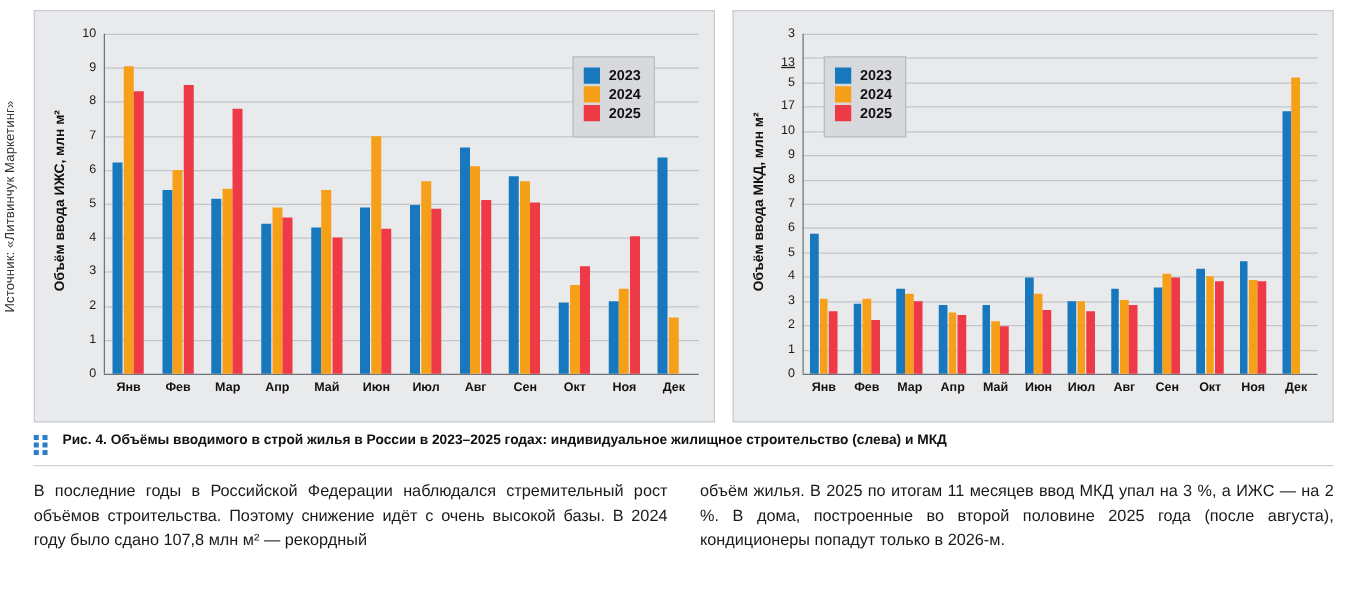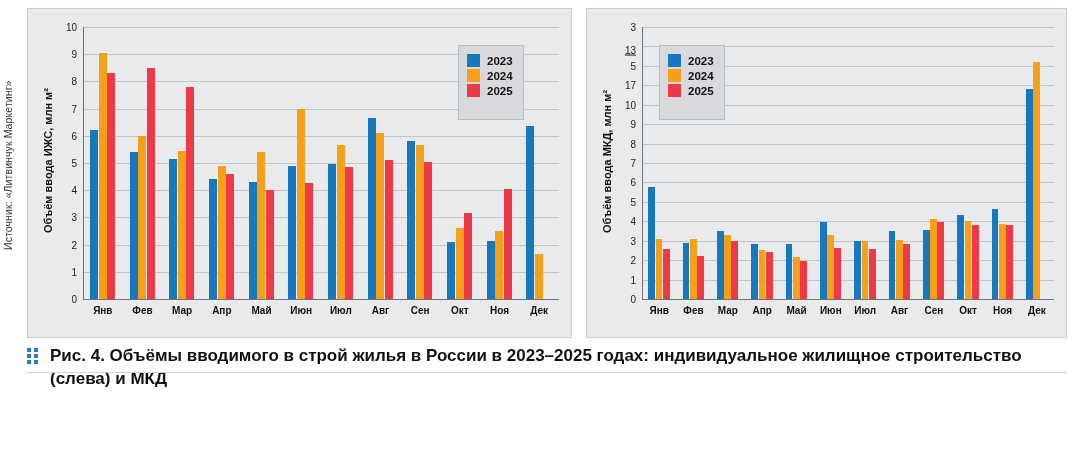--- a/index.html
+++ b/index.html
@@ -68,41 +68,41 @@
     text-align:center;
     white-space:nowrap;
   }
   .bar{
     position:absolute;bottom:0;
   }
   .legend{
     position:absolute;
     background:#d7d9dc;
     border:1px solid #b9bcc1;
-    padding:6px 10px 20px 8px;
+    padding:6px 10px 10px 8px;
   }
   .legend-row{
     display:flex;align-items:center;gap:7px;margin:2px 0;
   }
   .legend-swatch{width:13px;height:13px;display:block;}
   .legend-text{font-size:11.5px;font-weight:bold;color:#111;}
 
   
   .caption-wrap{
     position:absolute;left:27px;top:345px;width:1040px;
     display:flex;align-items:flex-start;gap:9px;
   }
   .dots-icon{
     width:14px;height:16px;position:relative;flex:0 0 14px;margin-top:3px;
   }
   .dots-icon i{
     position:absolute;width:4px;height:4px;background:#2b7fc4;display:block;border-radius:0;
   }
   .caption-text{
-    font-size:17px;font-weight:bold;color:#111;line-height:1.35;
+    font-size:11px;font-weight:bold;color:#111;line-height:1.35;
   }
 
   .divider{
     position:absolute;left:27px;top:372px;width:1040px;height:1px;background:#cfd2d6;
   }
 
   
   .cols{
     position:absolute;left:27px;top:383px;width:1040px;
     display:flex;gap:26px;
@@ -314,15 +314,21 @@
         <i style="left:7px;top:6px;"></i>
       <i style="left:0;top:12px;"></i>
         <i style="left:7px;top:12px;"></i>
     </div>
     <div class="caption-text">Рис. 4. Объёмы вводимого в строй жилья в России в 2023–2025 годах: индивидуальное жилищное строительство (слева) и МКД</div>
   </div>
 
   <div class="divider"></div>
 
   <div class="cols">
+    <div class="col">
+      <p>В последние годы в Российской Федерации наблюдался стремительный рост объёмов строительства. Поэтому снижение идёт с очень высокой базы. В 2024 году было сдано 107,8 млн м² — рекордный</p>
+    </div>
+    <div class="col">
+      <p>объём жилья. В 2025 по итогам 11 месяцев ввод МКД упал на 3 %, а ИЖС — на 2 %. В дома, построенные во второй половине 2025 года (после августа), кондиционеры попадут только в 2026-м.</p>
+    </div>
   </div>
 
 </div>
 
 </body></html>

